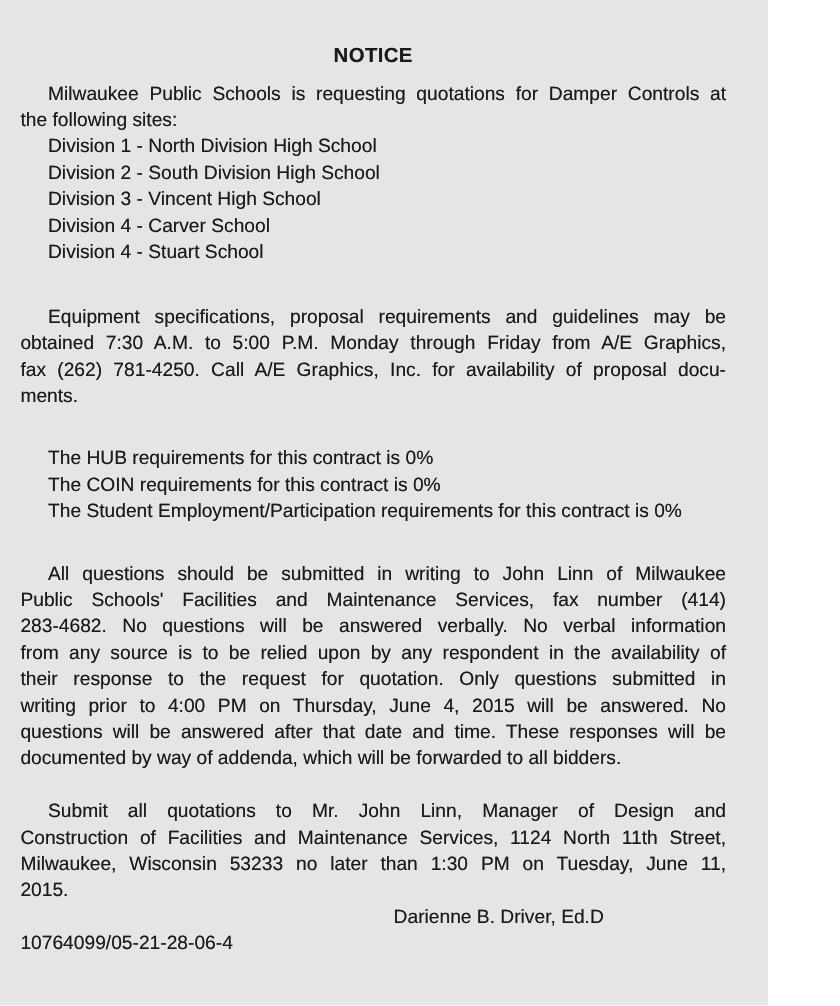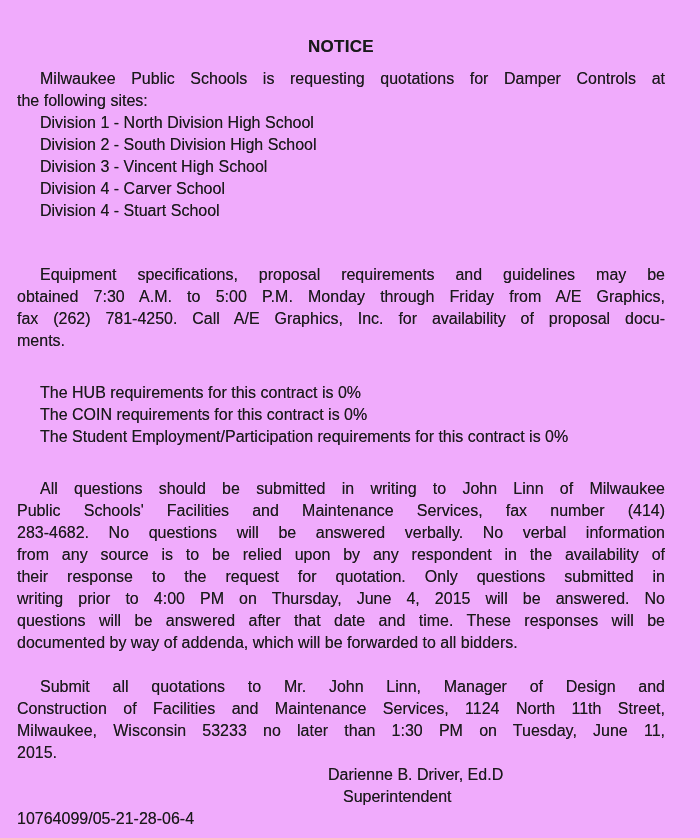--- a/index.html
+++ b/index.html
@@ -1,20 +1,20 @@
 <!DOCTYPE html>
 <html><head>
 <meta charset="utf-8">
 <style>
   html, body { margin: 0; padding: 0; background: #ffffff; }
   .page {
     position: relative;
-    width: 700px;
+    width: 640px;
     height: 838px;
-    background: #f0abfc;
+    background: #e5e5e5;
     box-sizing: border-box;
     padding: 36px 35px 20px 17px;
     font-family: "Liberation Sans", "DejaVu Sans", sans-serif;
     font-size: 16px;
     line-height: 22px;
     color: #1a1a1a;
     text-shadow: 0 0 0.5px rgba(0,0,0,0.55);
     overflow: hidden;
   }
   .title {
@@ -23,21 +23,21 @@
     font-size: 17px;
     letter-spacing: 0.3px;
     margin: 0 0 10px 0;
   }
   .para { margin: 0; }
   .para div.line { text-align: justify; text-align-last: justify; }
   .para div.line:first-of-type { text-indent: 23px; }
   .para div.line:last-of-type { text-align: left; text-align-last: left; }
   .list { margin: 0 0 0 23px; }
   .list div.line { text-align: left; }
-  .gap-26 { margin-top: 42px; }
+  .gap-26 { margin-top: 32px; }
   .gap-14 { margin-top: 30px; }
   .gap-22 { margin-top: 22px; }
   .gap-16 { margin-top: 16px; }
   .signature { margin: 0; }
   .sig-name { margin-left: 311px; }
   .sig-role { margin-left: 326px; }
   .sig-ref  { text-align: left; }
 </style>
 </head>
 <body>
@@ -91,17 +91,16 @@
   <div class="para gap-22">
 
   <div class="line">Submit all quotations to Mr. John Linn, Manager of Design and</div>
       <div class="line">Construction of Facilities and Maintenance Services, 1124 North 11th Street,</div>
       <div class="line">Milwaukee, Wisconsin 53233 no later than 1:30 PM on Tuesday, June 11,</div>
       <div class="line">2015.</div>
     </div>
 
   <div class="signature gap-16">
     <div class="sig-name">Darienne B. Driver, Ed.D</div>
-    <div class="sig-role">Superintendent</div>
     <div class="sig-ref">10764099/05-21-28-06-4</div>
   </div>
 
 </div>
 
 </body></html>

